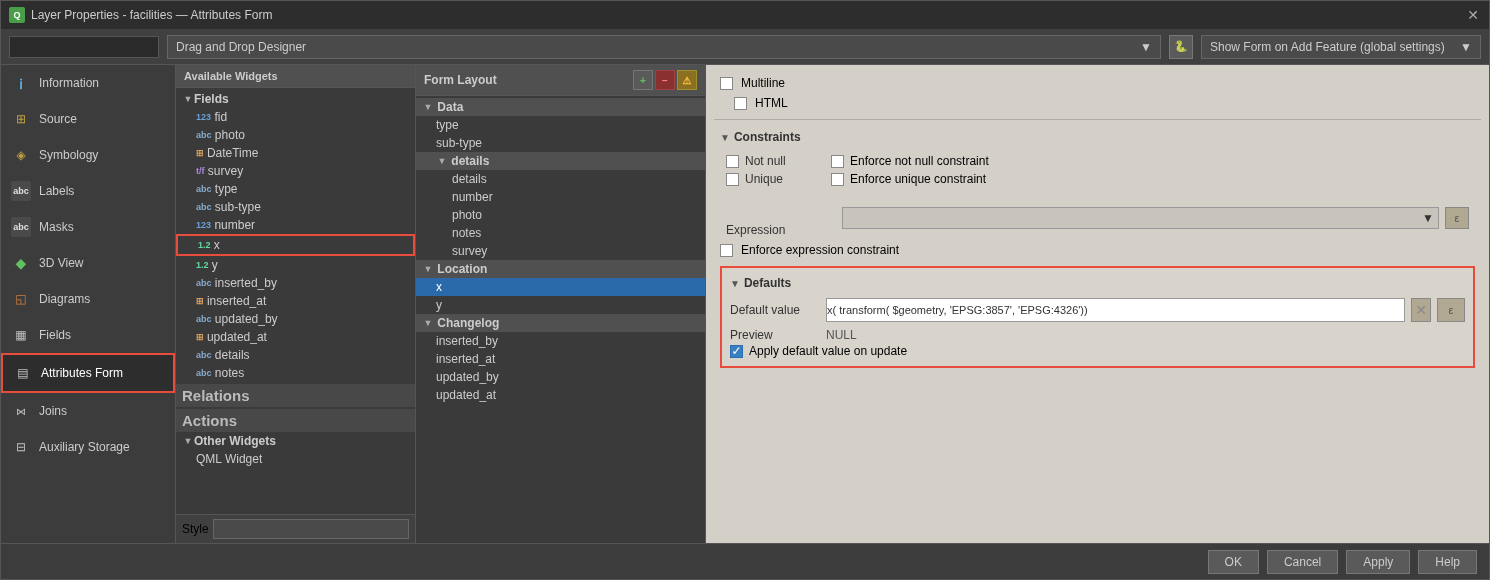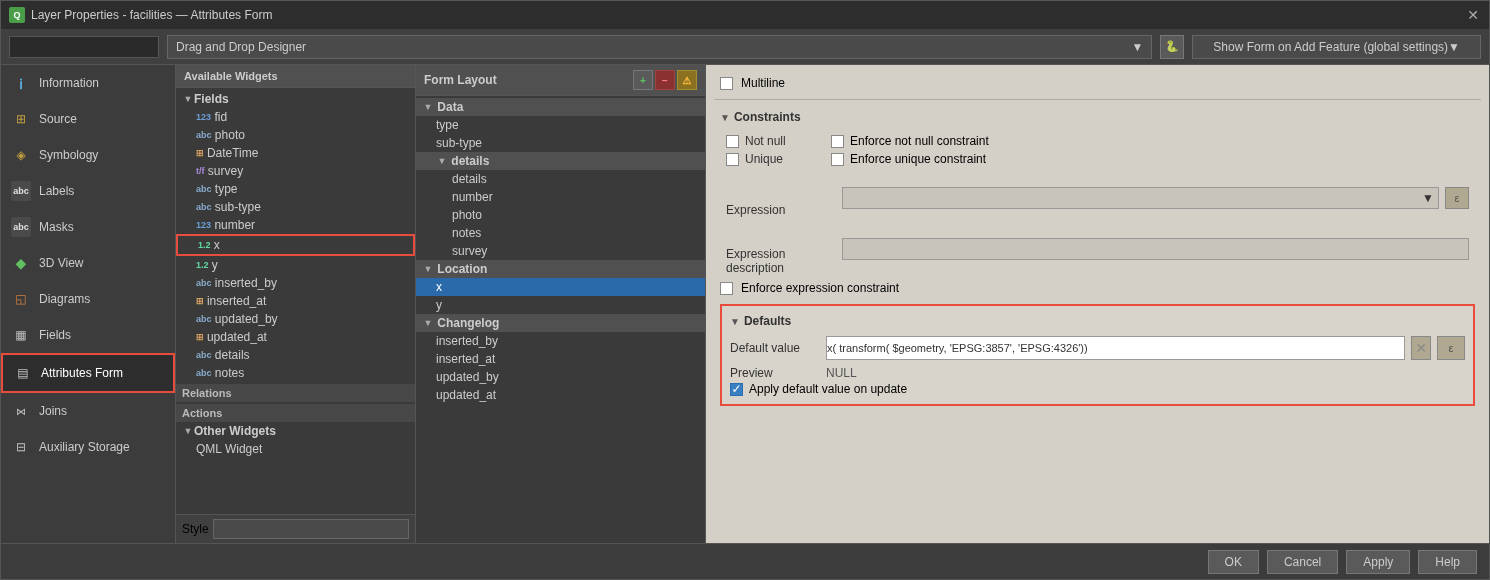--- a/index.html
+++ b/index.html
@@ -9,42 +9,42 @@
     
     .titlebar { background: #2d2d2d; height: 28px; display: flex; align-items: center; padding: 0 8px; color: #ccc; font-size: 12px; justify-content: space-between; flex-shrink: 0; }
     .titlebar-left { display: flex; align-items: center; gap: 6px; }
     .titlebar-icon { width: 16px; height: 16px; background: #4a9e4a; border-radius: 2px; display: flex; align-items: center; justify-content: center; color: white; font-size: 9px; font-weight: bold; }
     .close-btn { width: 16px; height: 16px; display: flex; align-items: center; justify-content: center; color: #aaa; cursor: pointer; font-size: 14px; }
     
     .toolbar { background: #404040; height: 36px; display: flex; align-items: center; padding: 0 8px; gap: 8px; border-bottom: 1px solid #555; flex-shrink: 0; }
     .search-box { background: #2a2a2a; border: 1px solid #555; color: #ccc; padding: 3px 6px; width: 150px; height: 22px; }
     .dropdown-toolbar { background: #4a4a4a; border: 1px solid #666; color: #ccc; padding: 3px 8px; height: 24px; flex: 1; display: flex; align-items: center; justify-content: space-between; cursor: pointer; }
     .python-btn { background: #5a5a5a; border: 1px solid #777; width: 24px; height: 24px; display: flex; align-items: center; justify-content: center; cursor: pointer; color: #f0c040; font-weight: bold; font-size: 11px; }
-    .show-form-dropdown { background: #4a4a4a; border: 1px solid #666; color: #ccc; padding: 3px 20px; height: 24px; display: flex; align-items: center; justify-content: space-between; cursor: pointer; min-width: 280px; }
+    .show-form-dropdown { background: #4a4a4a; border: 1px solid #666; color: #ccc; padding: 3px 8px; height: 24px; display: flex; align-items: center; justify-content: space-between; cursor: pointer; min-width: 280px; }
     
     .main-content { display: flex; flex: 1; overflow: hidden; }
     
     
     .sidebar { width: 175px; background: #3c3c3c; border-right: 1px solid #555; display: flex; flex-direction: column; flex-shrink: 0; overflow-y: auto; }
     .sidebar-item { display: flex; align-items: center; gap: 8px; padding: 8px 10px; color: #ccc; cursor: pointer; }
     .sidebar-item.active { background: #2a5a8a; color: white; border: 2px solid #e74c3c; }
     .sidebar-icon { width: 20px; height: 20px; display: flex; align-items: center; justify-content: center; flex-shrink: 0; }
     .sidebar-label { font-size: 12px; }
     
     
     .available-widgets { width: 240px; border-right: 1px solid #555; display: flex; flex-direction: column; background: #3a3a3a; }
     .panel-header { background: #505050; padding: 5px 8px; color: #ccc; font-size: 11px; font-weight: bold; border-bottom: 1px solid #555; }
     .tree-container { flex: 1; overflow-y: auto; padding: 2px 0; }
     .tree-item { display: flex; align-items: center; padding: 2px 6px; color: #ccc; cursor: pointer; }
     .tree-arrow { width: 12px; height: 12px; display: flex; align-items: center; justify-content: center; color: #aaa; font-size: 9px; cursor: pointer; }
     .field-type-123 { color: #6a9fd8; font-size: 9px; font-weight: bold; }
     .field-type-abc { color: #8ac; font-size: 9px; font-weight: bold; }
     .field-type-tf { color: #a8d; font-size: 9px; font-weight: bold; }
     .field-type-12dot2 { color: #60d8a0; font-size: 9px; font-weight: bold; }
-    .section-header { background: #484848; padding: 3px 6px; color: #bbb; font-size: 11px; font-weight: bold; margin-top: 2px; }
+    .section-header { background: #484848; padding: 3px 6px; color: #bbb; font-size: 15px; font-weight: bold; margin-top: 2px; }
     .bottom-bar { background: #404040; padding: 4px 6px; border-top: 1px solid #555; display: flex; align-items: center; gap: 4px; }
     .style-dropdown { background: #4a4a4a; border: 1px solid #666; color: #ccc; padding: 2px 6px; flex: 1; height: 20px; }
     
     
     .form-layout { width: 290px; display: flex; flex-direction: column; background: #3a3a3a; border-right: 1px solid #555; }
     .form-layout-header { background: #505050; padding: 5px 8px; color: #ccc; font-size: 11px; font-weight: bold; border-bottom: 1px solid #555; display: flex; align-items: center; justify-content: space-between; }
     .form-layout-btns { display: flex; gap: 2px; }
     .icon-btn { width: 20px; height: 20px; background: #5a5a5a; border: 1px solid #777; display: flex; align-items: center; justify-content: center; cursor: pointer; color: #ccc; font-size: 10px; }
     .icon-btn.red { background: #8a3030; border-color: #a04040; }
     .icon-btn.yellow { background: #8a7020; border-color: #a09030; }
@@ -312,20 +312,24 @@
     </div>
 
     <div class="right-panel">
       <div class="right-content">
 
         <div class="prop-row">
           <div class="checkbox"></div>
           <span>Multiline</span>
         </div>
 
+        <div class="prop-row" style="padding-left: 20px;">
+          <div class="checkbox"></div>
+          <span>HTML</span>
+        </div>
 
         <div style="height: 1px; background: #b0aca4; margin: 6px 0;"></div>
         <div class="section-title">
           <span class="section-arrow">▼</span>
           <span>Constraints</span>
         </div>
 
         <div class="constraints-box">
 
           <div class="constraint-row">
@@ -345,24 +349,20 @@
 
         <div class="expression-row">
           <span class="expression-label">Expression</span>
           <div class="expression-dropdown">
             <span></span>
             <span>▼</span>
           </div>
           <div class="expr-btn">ε</div>
         </div>
 
-        <div class="expression-row">
-          <span class="expression-label">Expression description</span>
-          <input class="expression-input" type="text" style="">
-        </div>
 
         <div class="prop-row">
           <div class="checkbox"></div>
           <span>Enforce expression constraint</span>
         </div>
 
         <div class="defaults-box">
           <div class="defaults-title">
             <span class="section-arrow">▼</span>
             <span>Defaults</span>

